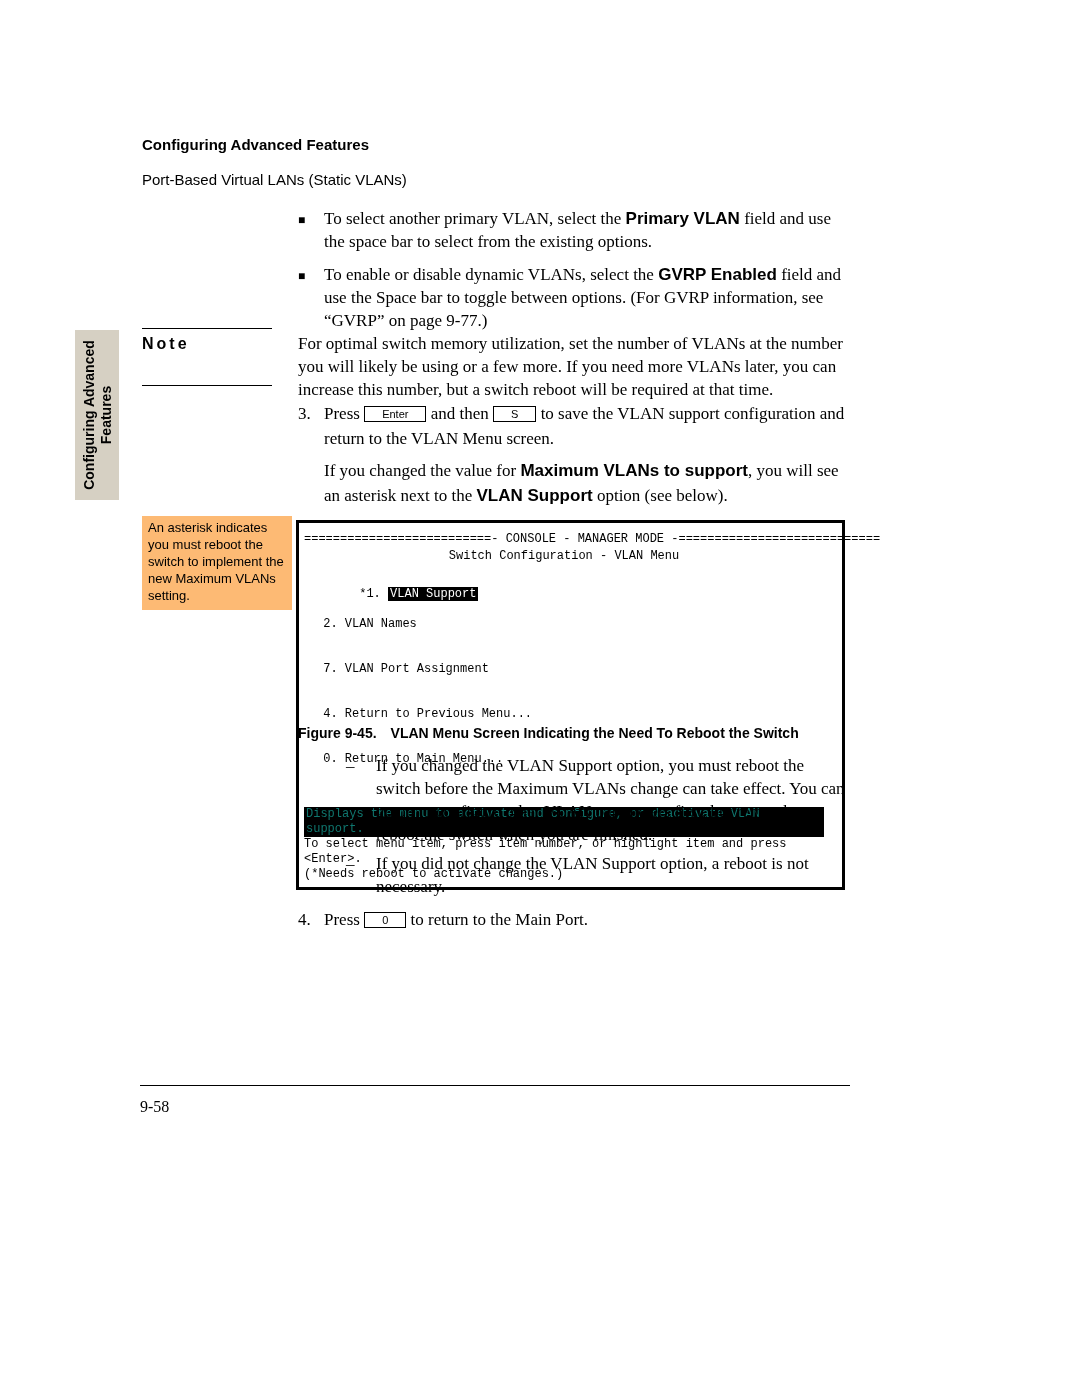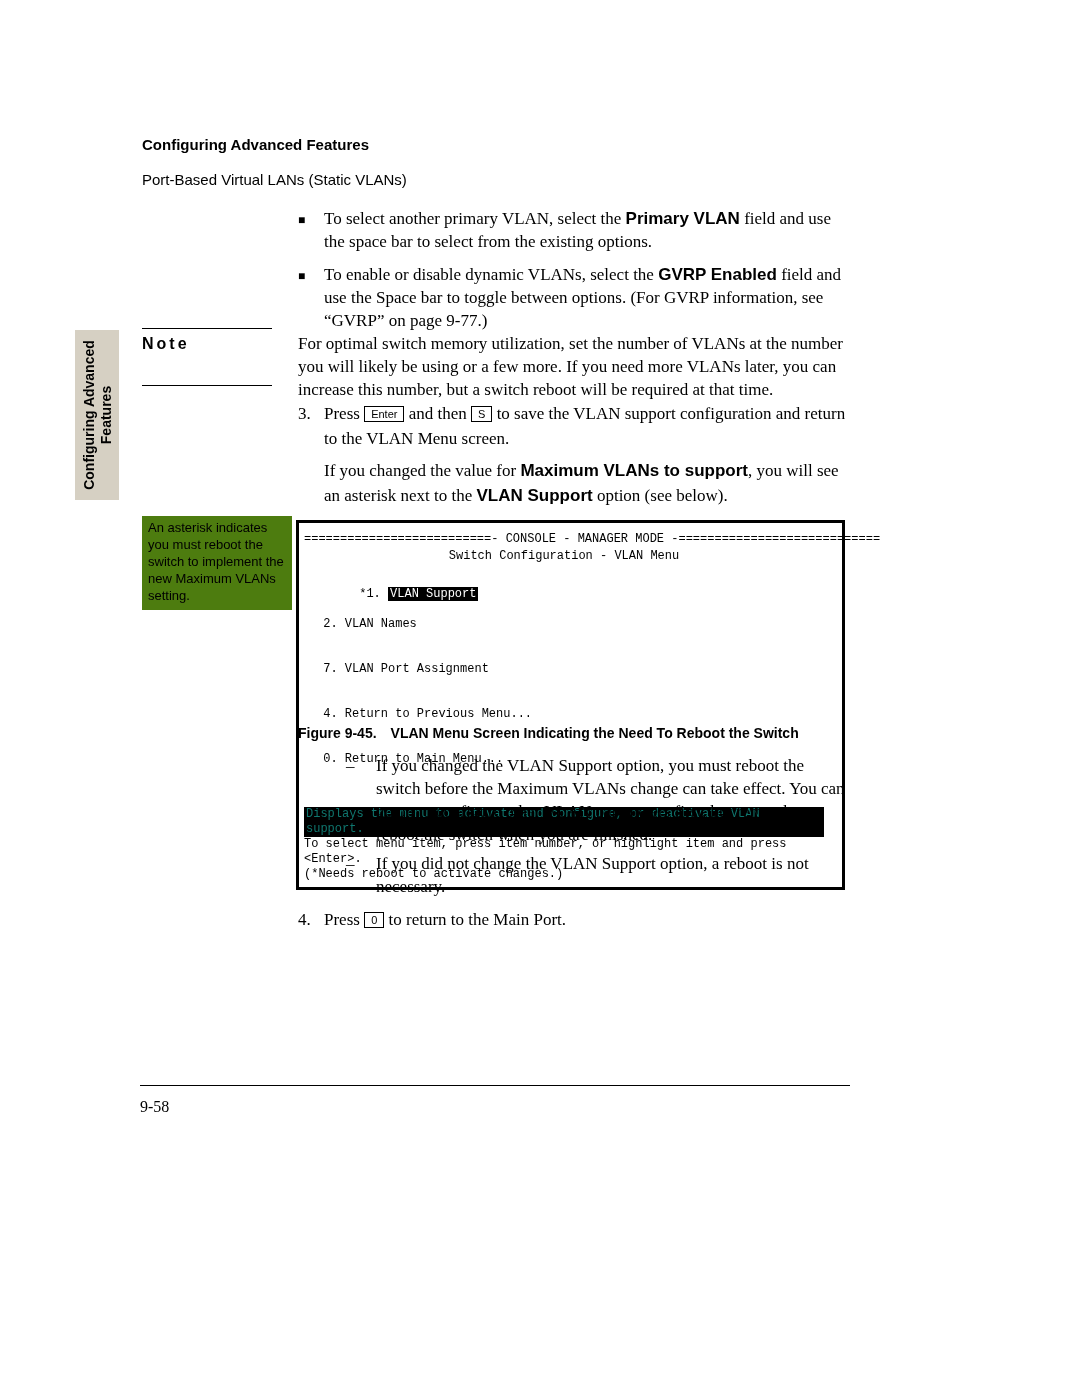--- a/index.html
+++ b/index.html
@@ -99,35 +99,35 @@
     font-size: 17px;
     line-height: 1.45;
   }
   .num-row { display: flex; }
   .num-col { width: 26px; flex: 0 0 26px; }
   .kbd {
     display: inline-block;
     border: 1px solid #000;
     font-family: Arial, Helvetica, sans-serif;
     font-size: 11px;
-    padding: 0 6px;
+    padding: 0 17px;
     line-height: 14px;
     vertical-align: 1px;
   }
   .step3-para2 {
     margin-top: 8px;
     margin-left: 26px;
   }
 
   .callout-box {
     position: absolute;
     left: 142px;
     top: 516px;
     width: 138px;
-    background: #4d7c0f;
+    background: #fdba74;
     font-family: Arial, Helvetica, sans-serif;
     font-size: 13px;
     line-height: 1.3;
     padding: 4px 6px 6px 6px;
   }
 
   .console {
     position: absolute;
     left: 296px;
     top: 520px;

